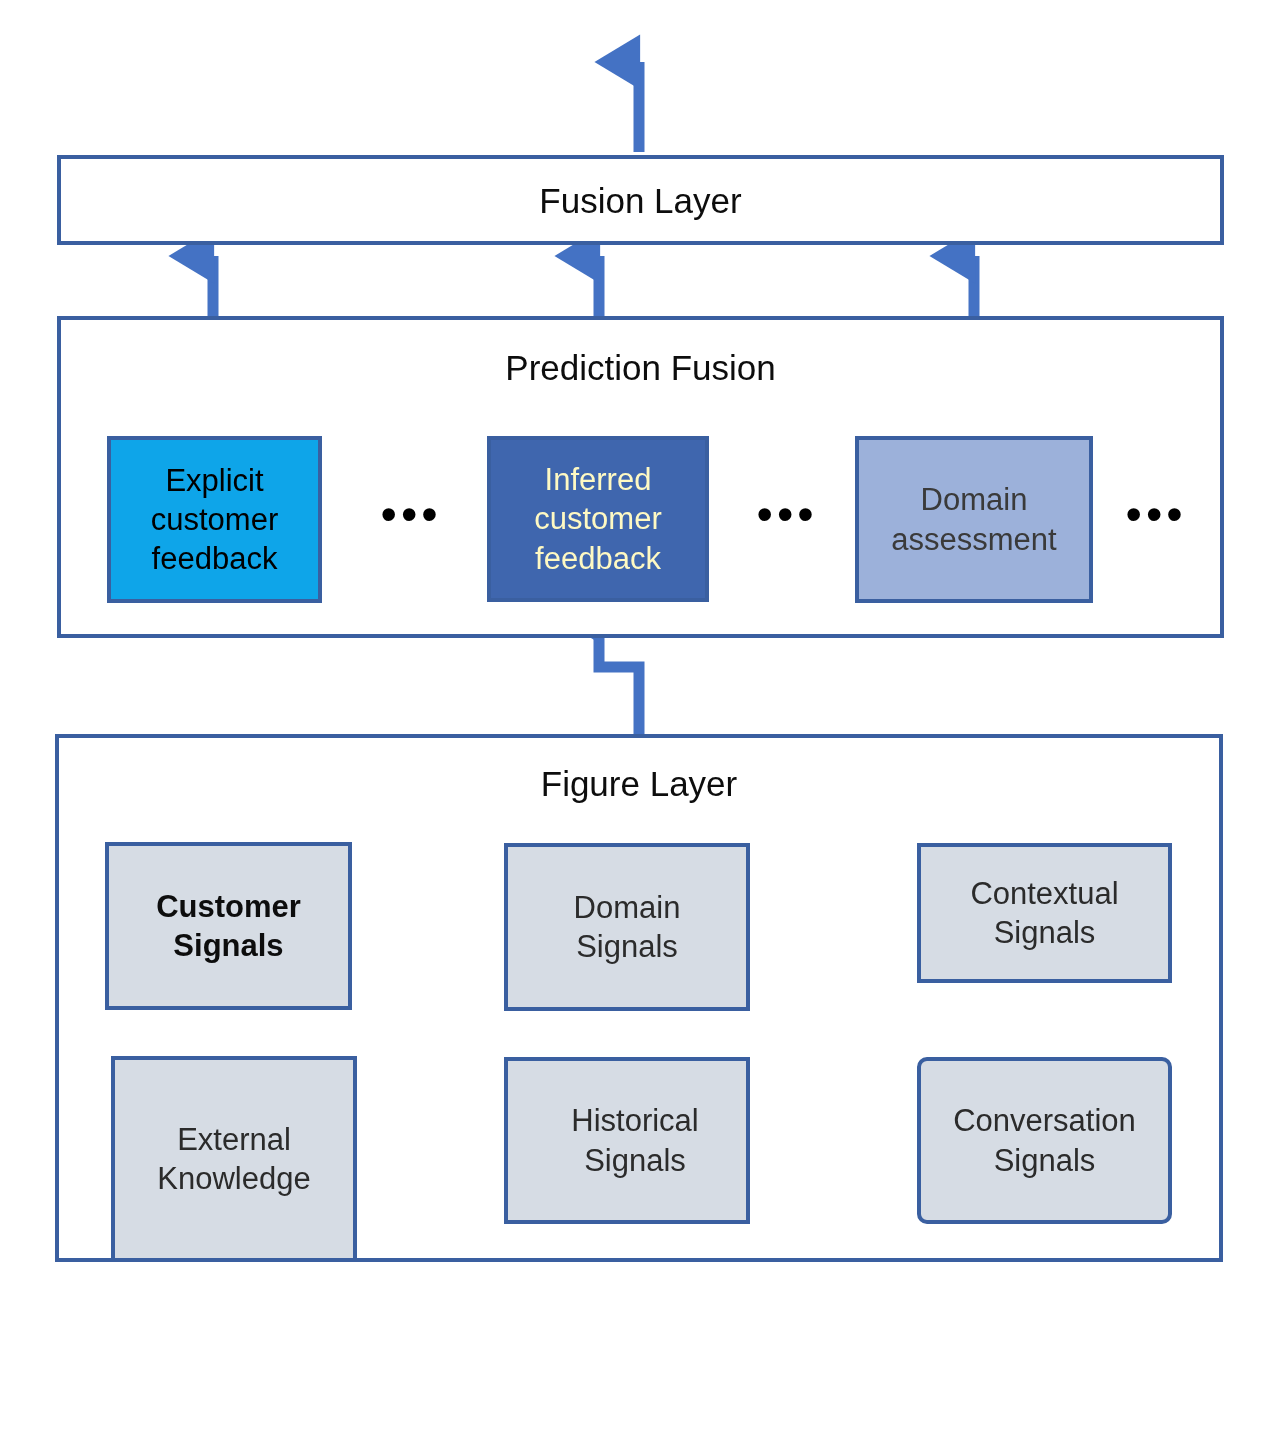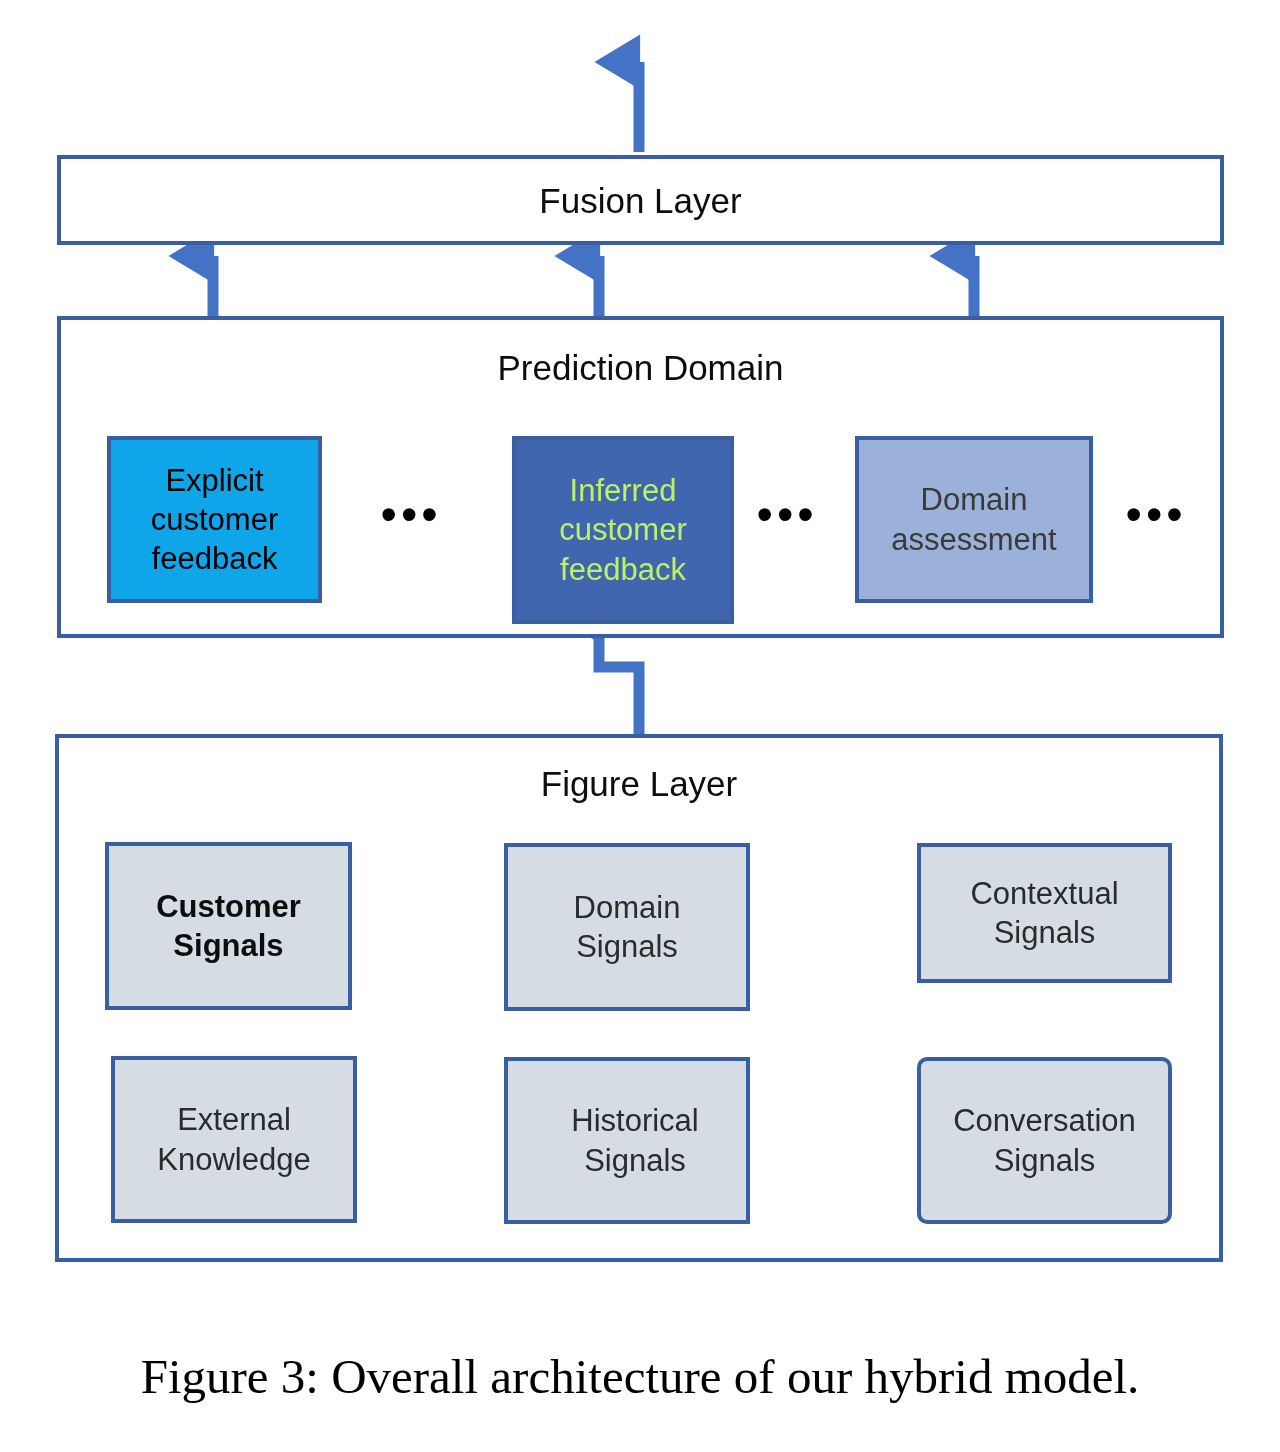--- a/index.html
+++ b/index.html
@@ -110,26 +110,26 @@
   #node-explicit {
     left: 107px;
     top: 436px;
     width: 215px;
     height: 167px;
     background: #0ea5e9;
     color: #000000;
     font-weight: 400;
   }
   #node-inferred {
-    left: 512px;
+    left: 487px;
     top: 436px;
     width: 222px;
-    height: 188px;
+    height: 166px;
     background: #3f66ae;
-    color: #bef264;
+    color: #fef9c3;
     font-weight: 400;
   }
   #node-domain {
     left: 855px;
     top: 436px;
     width: 238px;
     height: 167px;
     background: #9cb1da;
     color: #3a3a3a;
     font-weight: 400;
@@ -159,21 +159,21 @@
   #node-contextual-signals {
     left: 917px;
     top: 843px;
     width: 255px;
     height: 140px;
   }
   #node-external-knowledge {
     left: 111px;
     top: 1056px;
     width: 246px;
-    height: 167px;
+    height: 206px;
   }
   #node-historical-signals {
     left: 504px;
     top: 1057px;
     width: 246px;
     height: 167px;
     padding-left: 16px;
   }
   #node-conversation-signals {
     left: 917px;
@@ -242,21 +242,21 @@
     <g>
       <path d="M639,737 L639,667 L599,667 L599,616" stroke="#4472c4" stroke-width="11" fill="none" stroke-linejoin="miter" marker-end="url(#arrowhead)"></path>
     </g>
   </svg>
 
   <div class="layer-box" id="fusion-layer">
     <div class="layer-title">Fusion Layer</div>
   </div>
 
   <div class="layer-box" id="prediction-layer">
-    <div class="layer-title">Prediction Domain</div>
+    <div class="layer-title">Prediction Fusion</div>
   </div>
 
   <div class="node pred-node" id="node-explicit">
     <span class="node-label">Explicit
 customer
 feedback</span>
   </div>
 
   <div class="node pred-node" id="node-inferred">
     <span class="node-label">Inferred
@@ -300,15 +300,14 @@
   <div class="node feat-node" id="node-historical-signals">
     <span class="node-label">Historical
 Signals</span>
   </div>
 
   <div class="node feat-node" id="node-conversation-signals">
     <span class="node-label">Conversation
 Signals</span>
   </div>
 
-  <div id="caption">Figure 3: Overall architecture of our hybrid model.</div>
 
 </div>
 
 </body></html>

